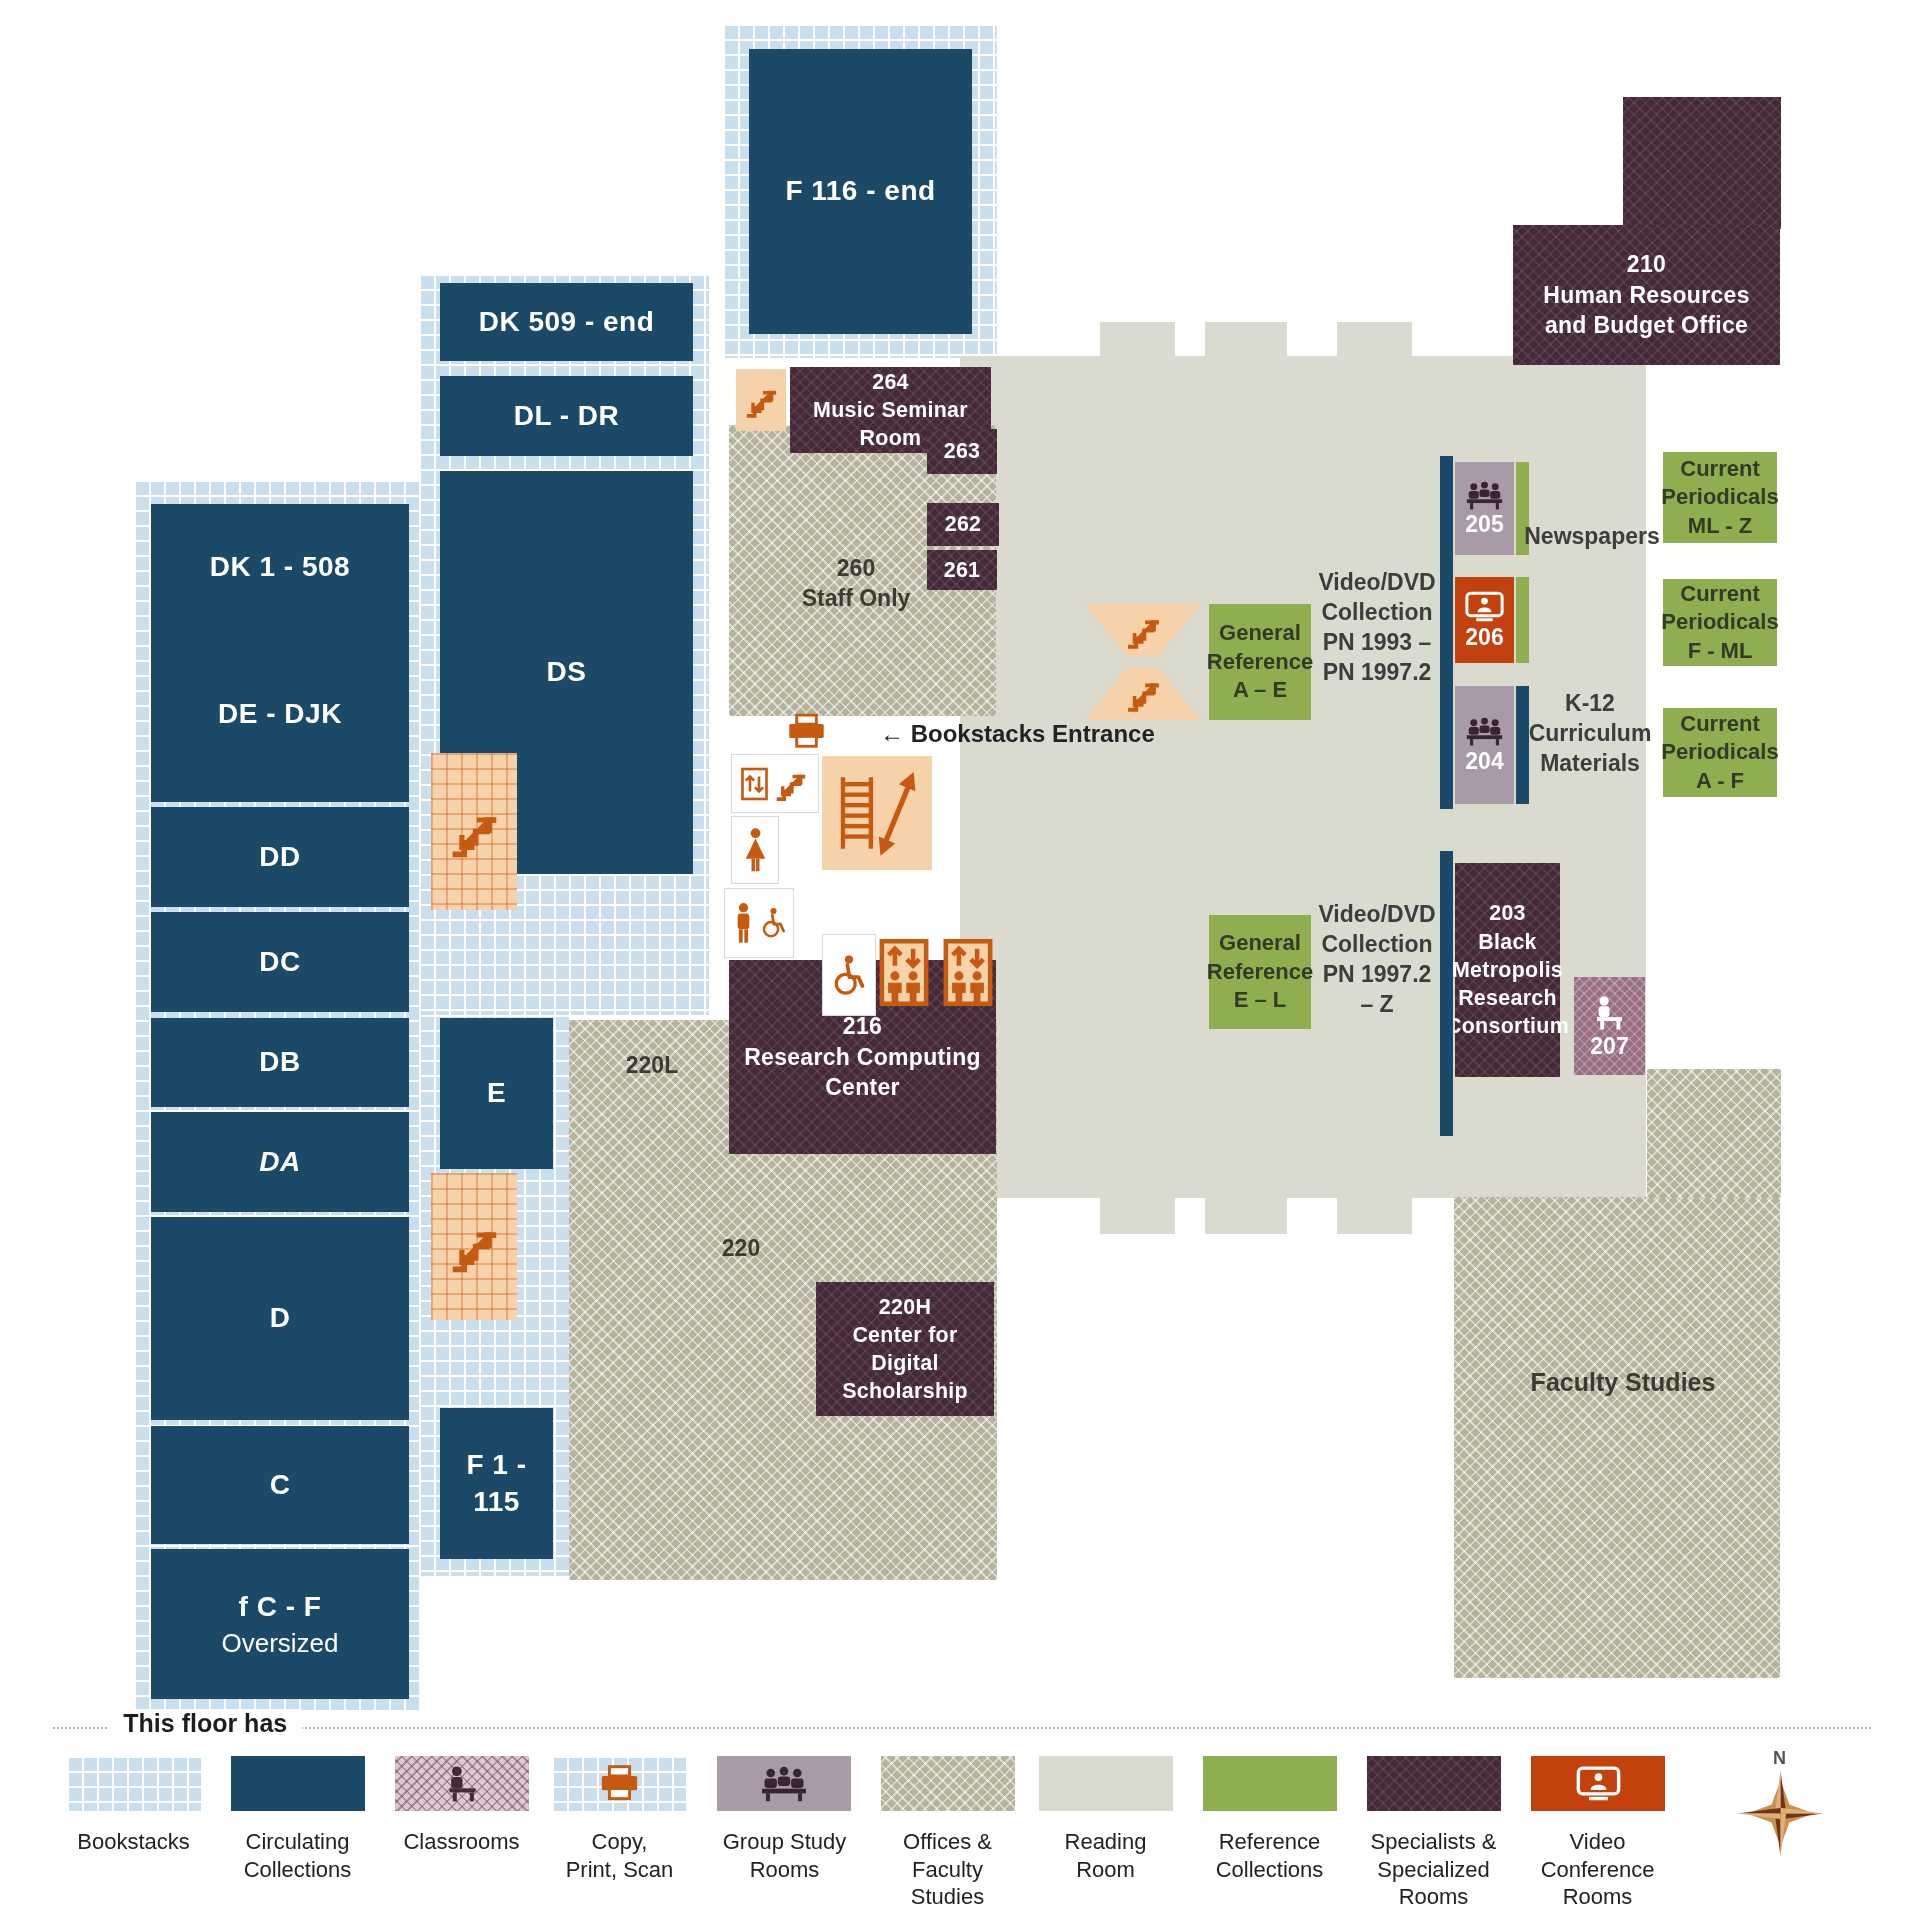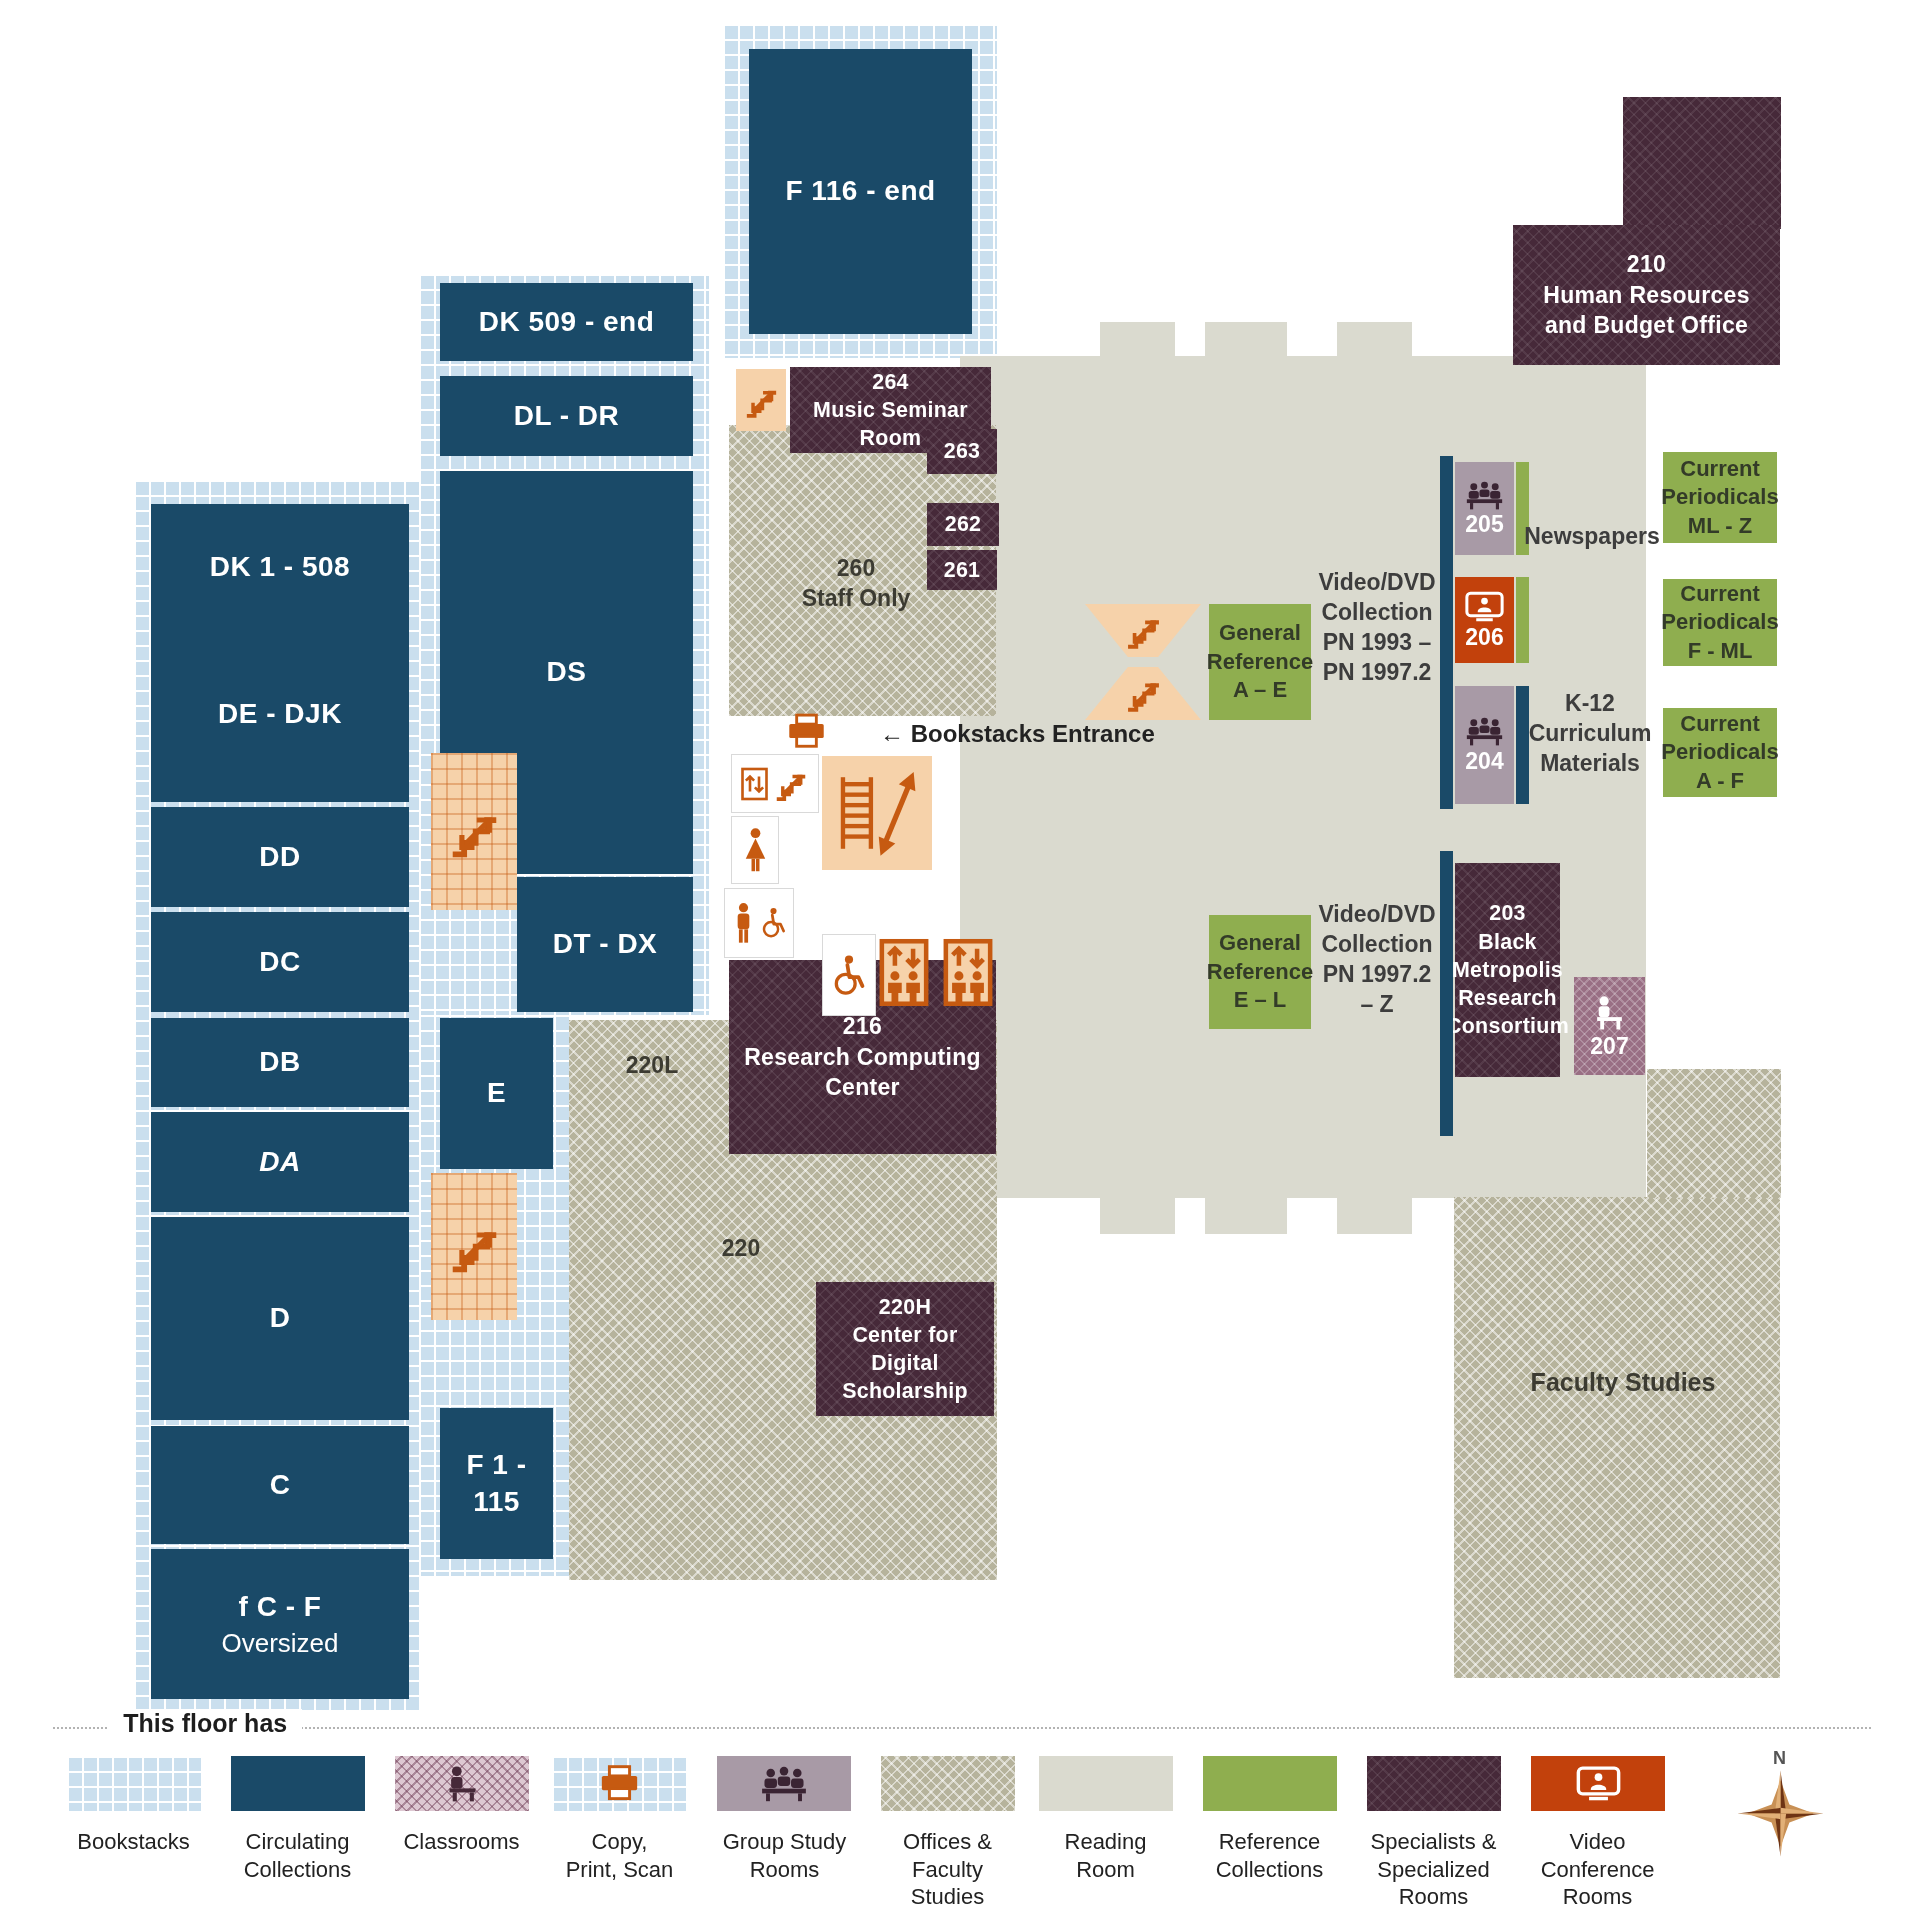--- a/index.html
+++ b/index.html
@@ -191,23 +191,20 @@
 
   <div class="abs navy flex" style="left:440px;top:283px;width:253px;height:78px;">
       <span class="stack-label">DK 509 - end</span>
     </div>
   <div class="abs navy flex" style="left:440px;top:376px;width:253px;height:80px;">
       <span class="stack-label">DL - DR</span>
     </div>
   <div class="abs navy flex" style="left:440px;top:471px;width:253px;height:403px;">
       <span class="stack-label">DS</span>
     </div>
-  <div class="abs navy flex" style="left:517px;top:877px;width:176px;height:135px;">
-      <span class="stack-label">DT - DX</span>
-    </div>
   <div class="abs navy flex" style="left:440px;top:1018px;width:113px;height:151px;">
       <span class="stack-label">E</span>
     </div>
   <div class="abs navy flex" style="left:440px;top:1408px;width:113px;height:151px;">
       <span class="stack-label">F 1 - 115</span>
     </div>
   <div class="abs navy flex" style="left:749px;top:49px;width:223px;height:285px;">
       <span class="stack-label">F 116 - end</span>
     </div>
 

